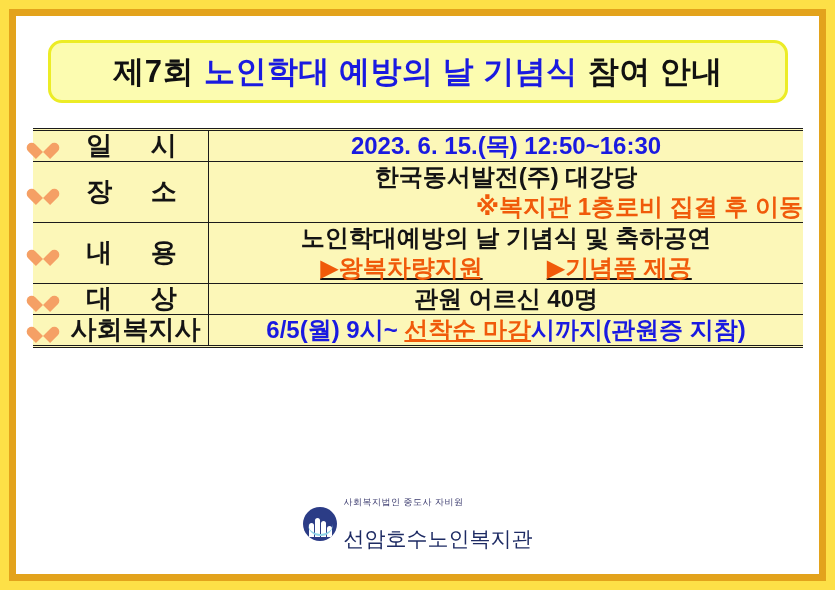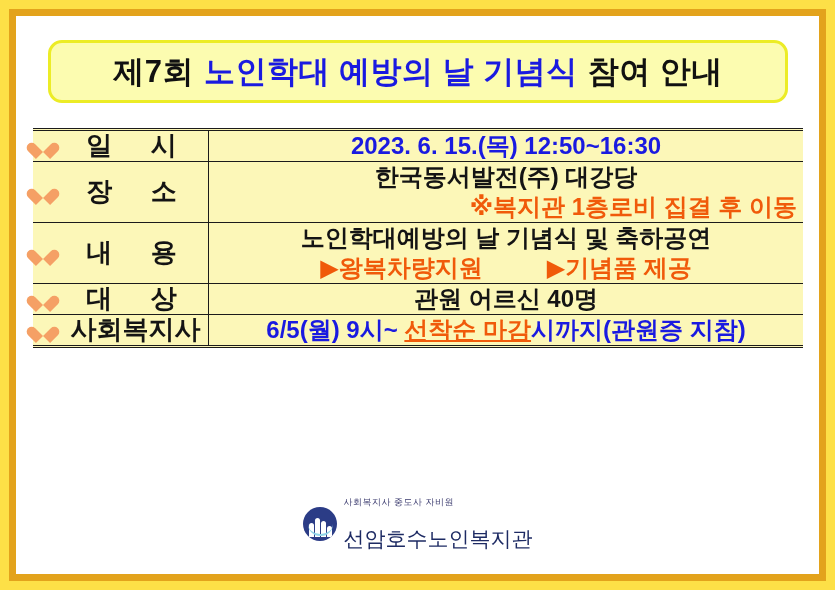--- a/index.html
+++ b/index.html
@@ -146,29 +146,30 @@
     text-align: center;
   }
   .value-line {
     font-size: 24px;
     font-weight: bold;
     color: #141414;
     line-height: 1.25;
     white-space: nowrap;
   }
   .value-line.blue  { color: #1a1ae0; }
-  .value-line.right { text-align: right; padding-right: 6px; }
+  .value-line.right { text-align: right; padding-right: 0; }
   .v-orange { color: #f05a0a; }
   .v-blue   { color: #1a1ae0; }
   .v-under  { text-decoration: underline; text-underline-offset: 2px; }
 
   .two-cols {
     display: flex;
     justify-content: center;
     gap: 64px;
+    text-decoration: underline;
   }
 
   
   #footer-logo {
     position: absolute;
     left: 0;
     right: 0;
     top: 482px;
     display: flex;
     align-items: center;
@@ -316,19 +317,19 @@
 
     <div id="footer-logo">
       <span id="logo-mark">
         <span class="fig f1"></span>
         <span class="fig f2"></span>
         <span class="fig f3"></span>
         <span class="fig f4"></span>
         <span class="swoosh"></span>
       </span>
       <span id="logo-text">
-        <span id="logo-top">사회복지사 중도사 자비원</span>
+        <span id="logo-top">사회복지법인 중도사 자비원</span>
         <span id="logo-main">선암호수노인복지관</span>
       </span>
     </div>
 
   </div>
 </div>
 
 </body></html>

